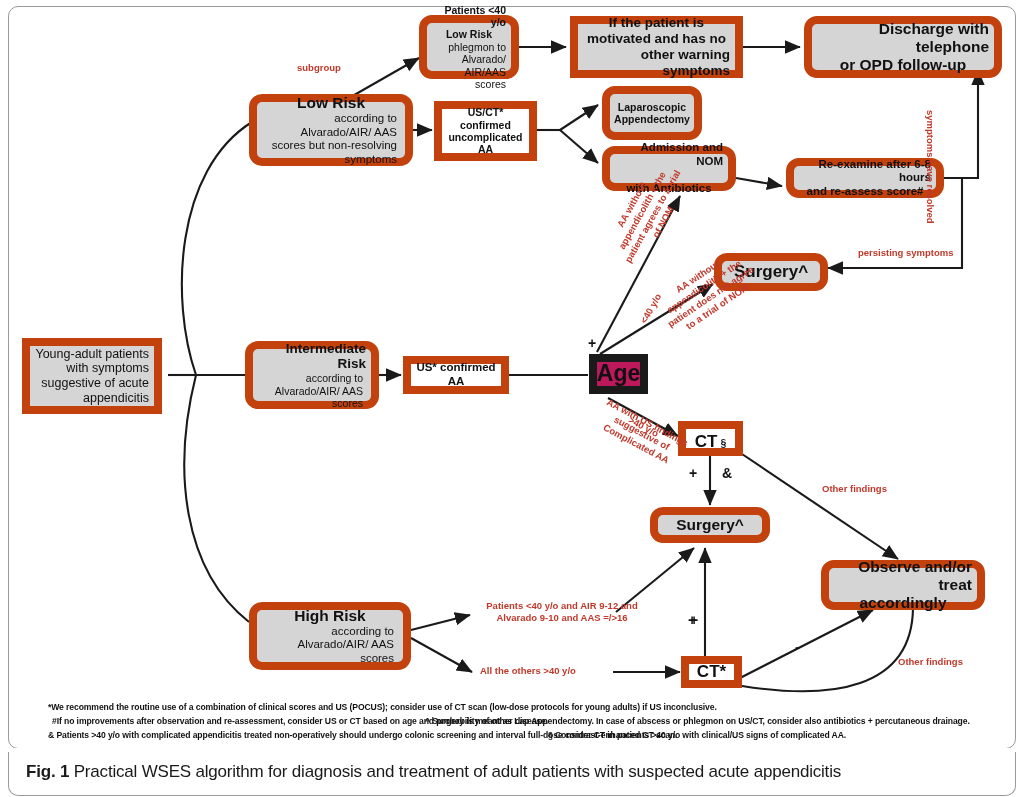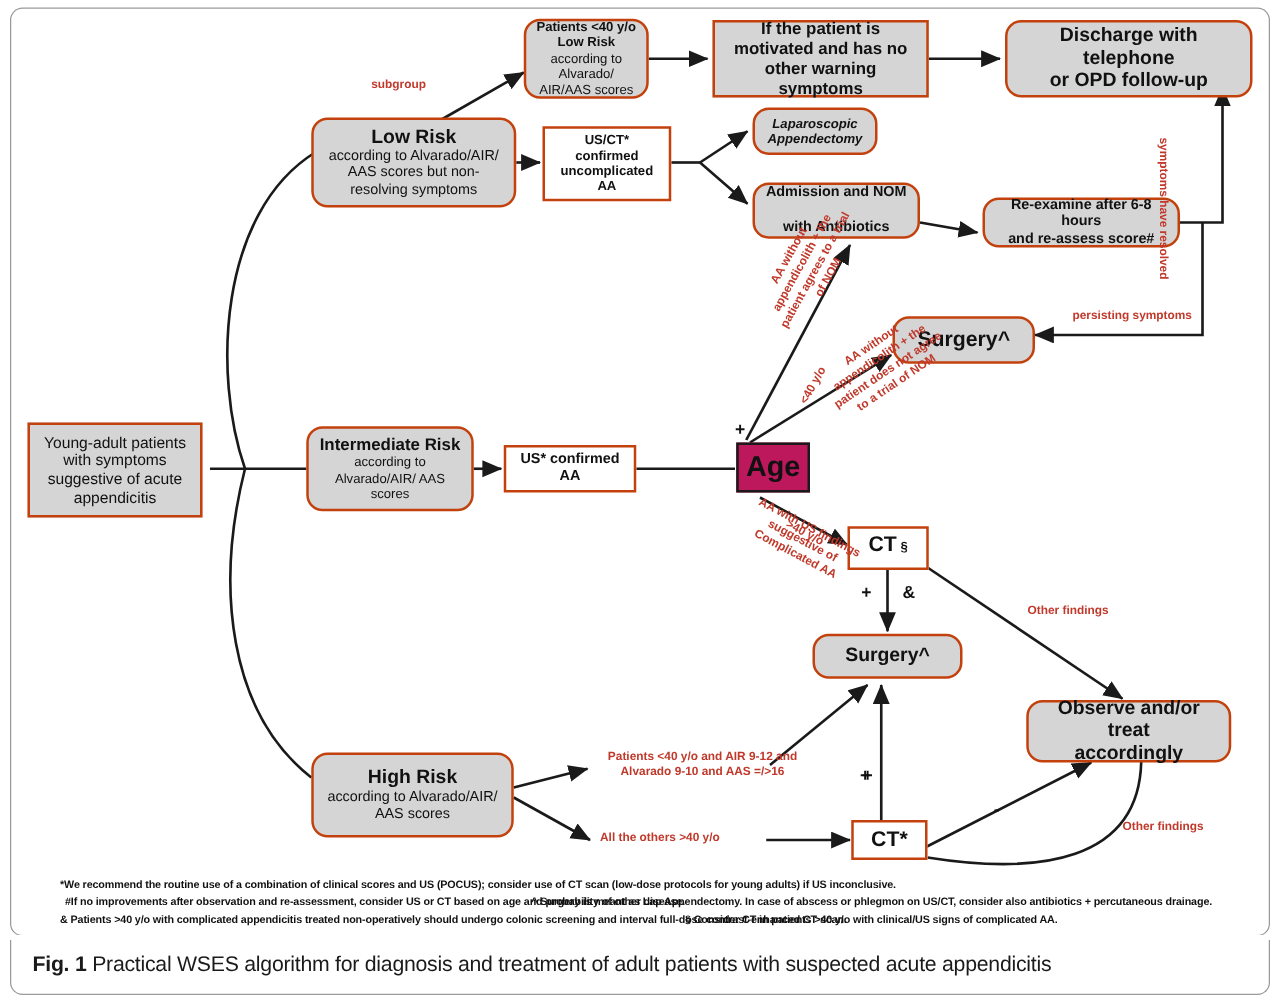--- a/index.html
+++ b/index.html
@@ -53,24 +53,24 @@
     pointer-events: none;
   }
 
   
   .node {
     position: absolute;
     display: flex;
     flex-direction: column;
     align-items: center;
     justify-content: center;
-    text-align: center;
+    text-align: right;
     color: #111;
     line-height: 1.18;
-    border: 2px solid #c2410c;
+    border: 8px solid #c2410c;
     background: #d5d5d5;
     padding: 3px 5px;
   }
   .node.round { border-radius: 13px; }
   .node.white { background: #ffffff; }
   .node.amber { background: #be185d; border-color: #1a1a1a; }
   .node .t-main  { font-weight: bold; }
   .node .t-sub   { font-weight: normal; }
   .sz-10 { font-size: 10.5px; }
   .sz-11 { font-size: 11.5px; }
@@ -183,21 +183,21 @@
     </g>
   </svg>
 
   <div class="node sz-12" style="left:22px; top:338px; width:140px; height:76px;">
     <span class="t-sub">Young-adult patients with symptoms suggestive of acute appendicitis</span>
   </div>
 
   <div class="node round sz-10" style="left:419px; top:15px; width:100px; height:64px;">
     <span class="t-main">Patients &lt;40 y/o</span>
     <span class="t-main">Low Risk</span>
-    <span class="t-sub">according to Alvarado/</span>
+    <span class="t-sub">phlegmon to Alvarado/</span>
     <span class="t-sub">AIR/AAS scores</span>
   </div>
 
   <div class="node sz-13" style="left:570px; top:16px; width:173px; height:62px;">
     <span class="t-main">If the patient is</span>
     <span class="t-main">motivated and has no</span>
     <span class="t-main">other warning symptoms</span>
   </div>
 
   <div class="node round sz-15" style="left:804px; top:16px; width:198px; height:62px;">
@@ -210,21 +210,21 @@
     <span class="t-sub sz-11" style="padding:0 3px;">according to Alvarado/AIR/ AAS scores but non-resolving symptoms</span>
   </div>
 
   <div class="node white sz-10" style="left:434px; top:101px; width:103px; height:60px;">
     <span class="t-main">US/CT*</span>
     <span class="t-main">confirmed</span>
     <span class="t-main">uncomplicated</span>
     <span class="t-main">AA</span>
   </div>
 
-  <div class="node round sz-10" style="left:602px; top:86px; width:100px; height:38px;font-style:italic;">
+  <div class="node round sz-10" style="left:602px; top:86px; width:100px; height:54px;">
     <span class="t-main">Laparoscopic</span>
     <span class="t-main">Appendectomy</span>
   </div>
 
   <div class="node round sz-11" style="left:602px; top:146px; width:134px; height:45px;gap:14px;">
     <span class="t-main">Admission and NOM</span>
     <span class="t-main">with Antibiotics</span>
   </div>
 
   <div class="node round sz-11" style="left:786px; top:158px; width:158px; height:40px;">

